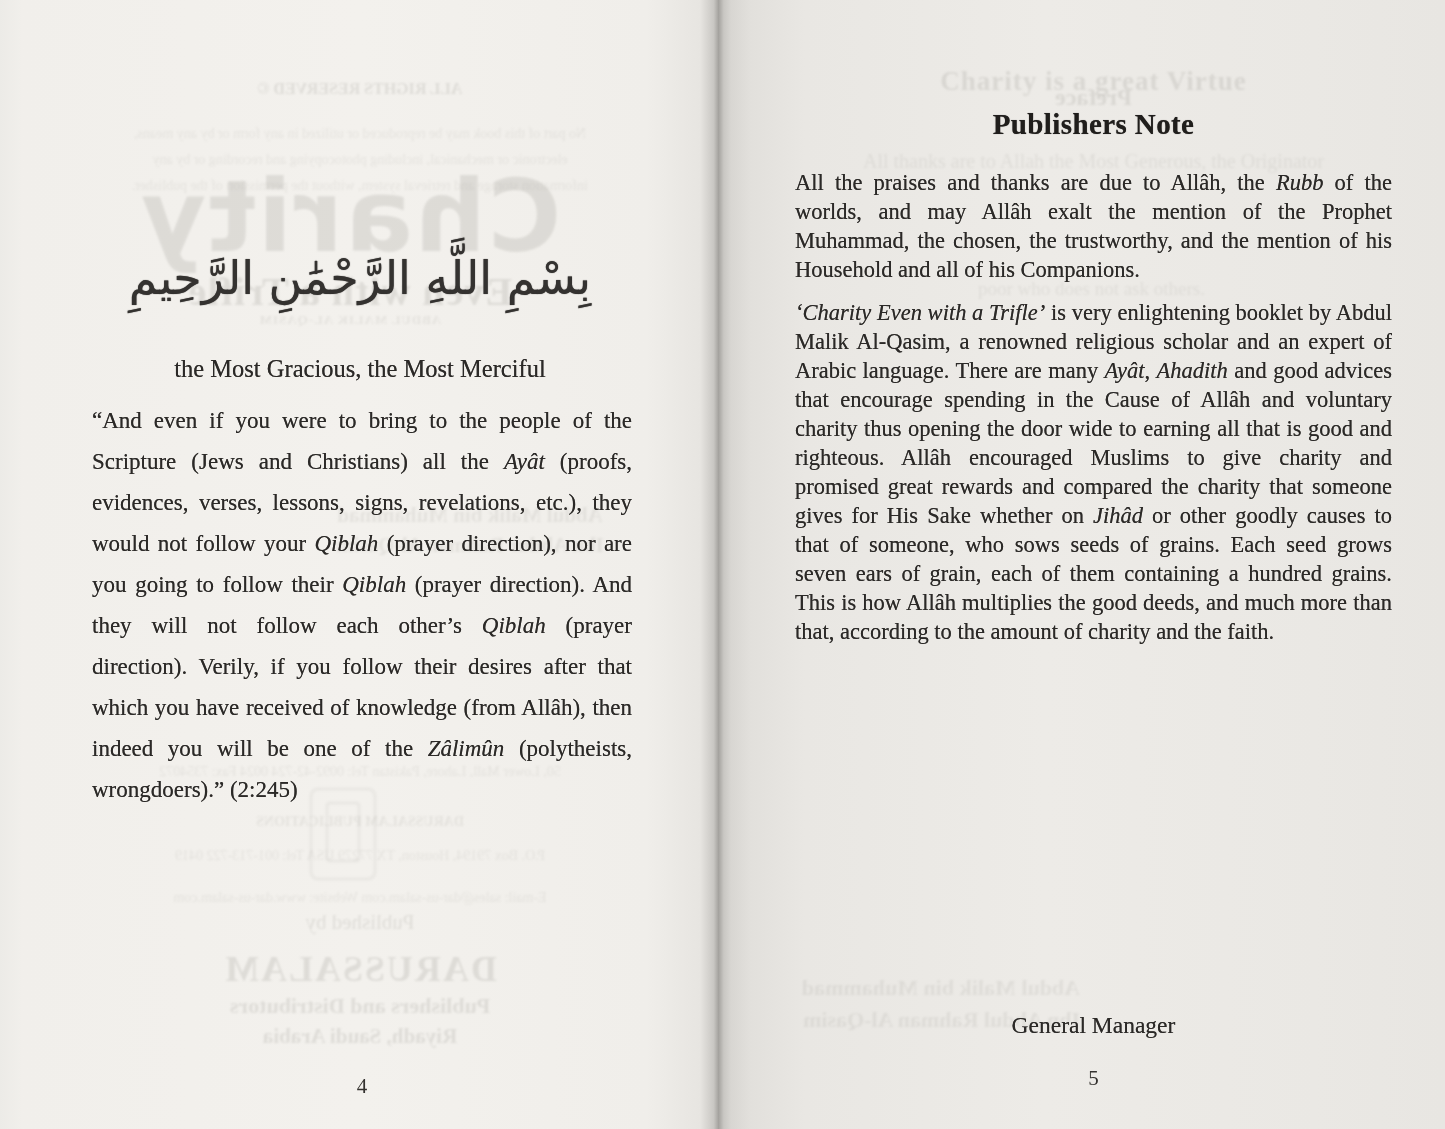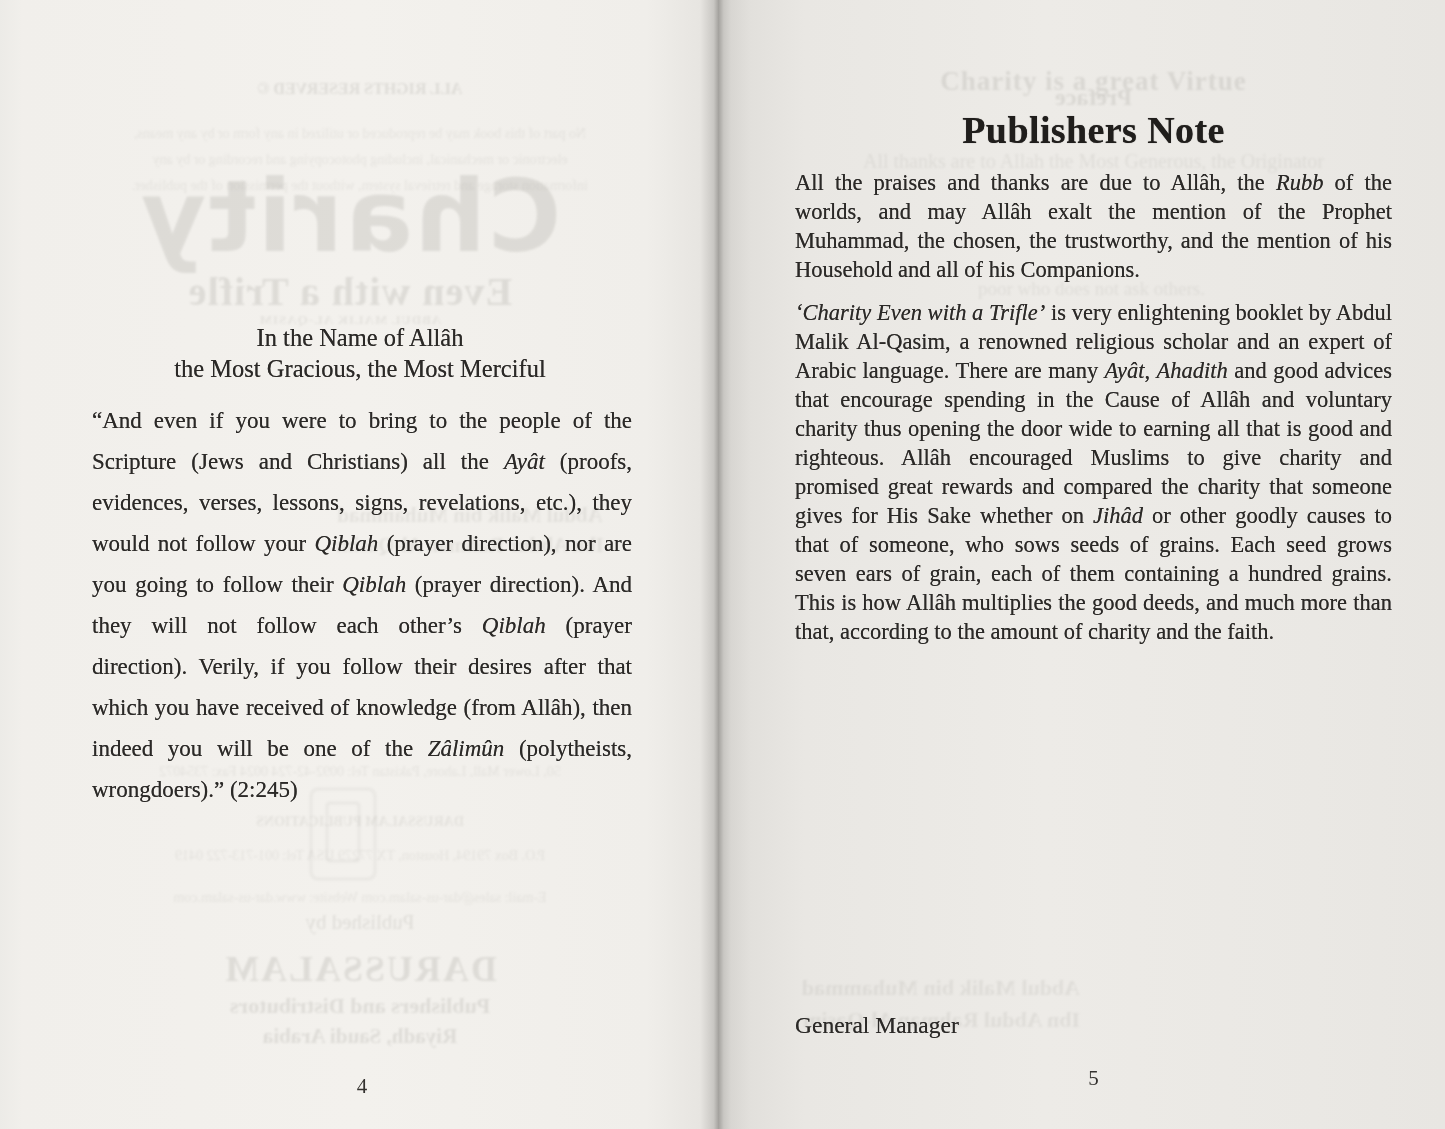--- a/index.html
+++ b/index.html
@@ -23,21 +23,21 @@
   .justify{text-align:justify;}
   .body-text{
     font-size:22.5px;line-height:29px;
     text-shadow:0 0 .6px rgba(43,41,39,.75);
   }
   .quote-text{
     font-size:23px;line-height:41px;
     text-shadow:0 0 .6px rgba(43,41,39,.75);
   }
   .title{
-    font-weight:bold;font-size:38px;letter-spacing:.4px;color:#201e1c;
+    font-weight:bold;font-size:29px;letter-spacing:.4px;color:#201e1c;
     text-shadow:0 0 .7px rgba(32,30,28,.8);
   }
   .basmala-en{font-size:24.5px;line-height:31px;text-shadow:0 0 .6px rgba(43,41,39,.75);}
   .arabic{
     font-size:46px;line-height:52px;color:#343230;
     text-shadow:0 0 1px rgba(52,50,48,.9);
     font-family:"DejaVu Sans", sans-serif;
   }
   .pagenum{font-size:21px;color:#34322f;}
   .sig-name{font-weight:bold;font-size:24px;color:#1f1d1b;text-shadow:0 0 .7px rgba(31,29,27,.8);}
@@ -68,21 +68,21 @@
 
   <div class="abs ghost mirror g-fainter center" style="left:90px;top:80px;width:540px;font-size:16px;font-weight:bold;">ALL RIGHTS RESERVED ©</div>
   <div class="abs ghost mirror g-faintest ghost-small" style="left:70px;top:124px;width:580px;text-align:center;">No part of this book may be reproduced or utilized in any form or by any means,</div>
   <div class="abs ghost mirror g-faintest ghost-small" style="left:70px;top:150px;width:580px;text-align:center;">electronic or mechanical, including photocopying and recording or by any</div>
   <div class="abs ghost mirror g-faintest ghost-small" style="left:70px;top:176px;width:580px;text-align:center;">information storage and retrieval system, without the permission of the publisher.</div>
 
   <div class="abs ghost mirror g-fainter ghost-title center" style="left:120px;top:158px;width:460px;">Charity</div>
   <div class="abs ghost mirror g-fainter ghost-sub center" style="left:120px;top:268px;width:460px;">Even with a Trifle</div>
   <div class="abs ghost mirror g-faintest center" style="left:120px;top:312px;width:460px;font-size:13px;font-weight:bold;letter-spacing:1px;">ABDUL MALIK AL-QASIM</div>
 
-  <div class="abs basmala-en center" style="left:90px;top:322px;width:540px;">In the Name of Allâh</div>
+  <div class="abs arabic center" style="left:90px;top:252px;width:540px;">بِسْمِ اللَّهِ الرَّحْمَٰنِ الرَّحِيمِ</div>
   <div class="abs basmala-en center" style="left:90px;top:353px;width:540px;">the Most Gracious, the Most Merciful</div>
 
   <div class="abs ghost mirror g-faintest center" style="left:300px;top:503px;width:340px;font-size:21px;font-weight:bold;">Abdul Malik bin Muhammad</div>
   <div class="abs ghost mirror g-faintest center" style="left:300px;top:533px;width:340px;font-size:21px;font-weight:bold;">Ibn Abdur Rahman Al-Qasim</div>
 
   <div class="abs quote-text justify" style="left:92px;top:400px;width:540px;">“And even if you were to bring to the people of the Scripture (Jews and Christians) all the <i>Ayât</i> (proofs, evidences, verses, lessons, signs, revelations, etc.), they would not follow your <i>Qiblah</i> (prayer direction), nor are you going to follow their <i>Qiblah</i> (prayer direction). And they will not follow each other’s <i>Qiblah</i> (prayer direction). Verily, if you follow their desires after that which you have received of knowledge (from Allâh), then indeed you will be one of the <i>Zâlimûn</i> (polytheists, wrongdoers).” (2:245)</div>
 
   <div class="abs ghost mirror g-faintest ghost-small center" style="left:70px;top:762px;width:580px;">50, Lower Mall, Lahore, Pakistan Tel: 0092-42-724 0024 Fax: 7354072</div>
   <div class="abs ghost-logo" style="left:310px;top:788px;position:absolute;"></div>
   <div class="abs ghost mirror g-faintest ghost-small center" style="left:70px;top:812px;width:580px;font-weight:bold;">DARUSSALAM PUBLICATIONS</div>
@@ -109,16 +109,16 @@
 
   <div class="abs ghost g-faintest ghost-line" style="left:260px;top:278px;font-size:19px;">poor who does not ask others.</div>
 
   <div class="abs body-text justify" style="left:77px;top:298px;width:597px;"><i>‘Charity Even with a Trifle’</i> is very enlightening booklet by Abdul Malik Al-Qasim, a renowned religious scholar and an expert of Arabic language. There are many <i>Ayât</i>, <i>Ahadith</i> and good advices that encourage spending in the Cause of Allâh and voluntary charity thus opening the door wide to earning all that is good and righteous. Allâh encouraged Muslims to give charity and promised great rewards and compared the charity that someone gives for His Sake whether on <i>Jihâd</i> or other goodly causes to that of someone, who sows seeds of grains. Each seed grows seven ears of grain, each of them containing a hundred grains. This is how Allâh multiplies the good deeds, and much more than that, according to the amount of charity and the faith.</div>
 
 
 
   <div class="abs ghost mirror g-faintest" style="left:62px;top:975px;width:300px;font-size:22px;font-weight:bold;text-align:left;">Abdul Malik bin Muhammad</div>
   <div class="abs ghost mirror g-faintest" style="left:62px;top:1007px;width:300px;font-size:22px;font-weight:bold;text-align:left;">Ibn Abdul Rahman Al-Qasim</div>
 
-  <div class="abs sig-role" style="left:77px;top:1012px;width:597px;text-align:left;">General Manager</div>
+  <div class="abs sig-role" style="left:77px;top:1012px;width:597px;text-align:center;">General Manager</div>
 
   <div class="abs pagenum center" style="left:77px;top:1066px;width:597px;">5</div>
 </div>
 
 </body></html>

